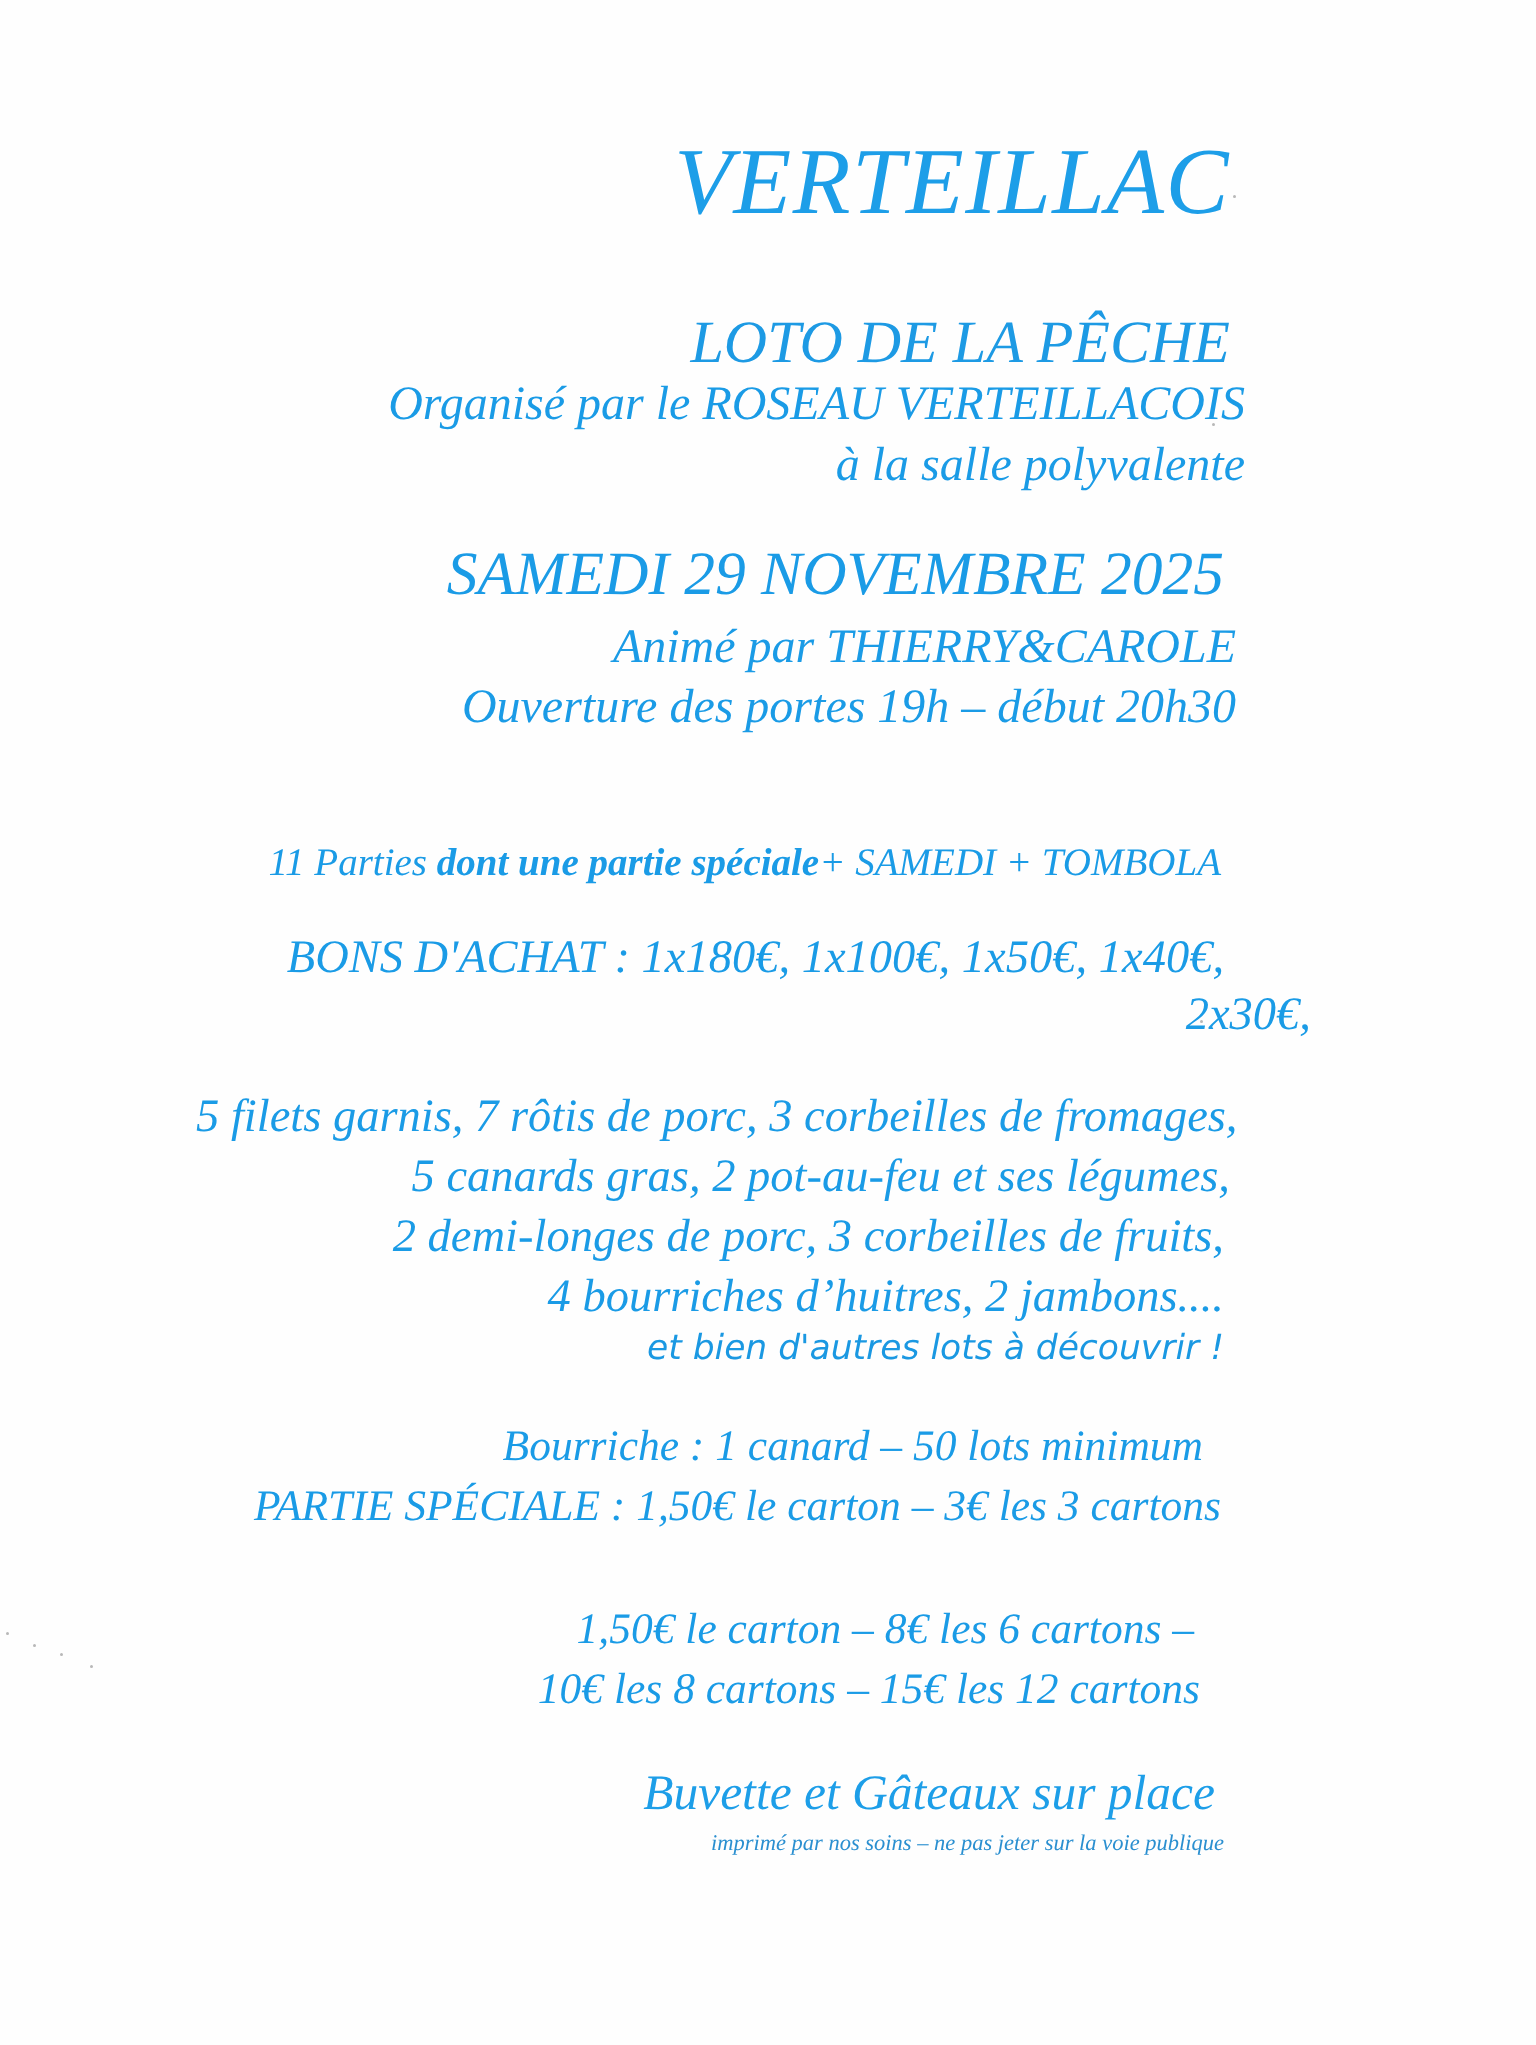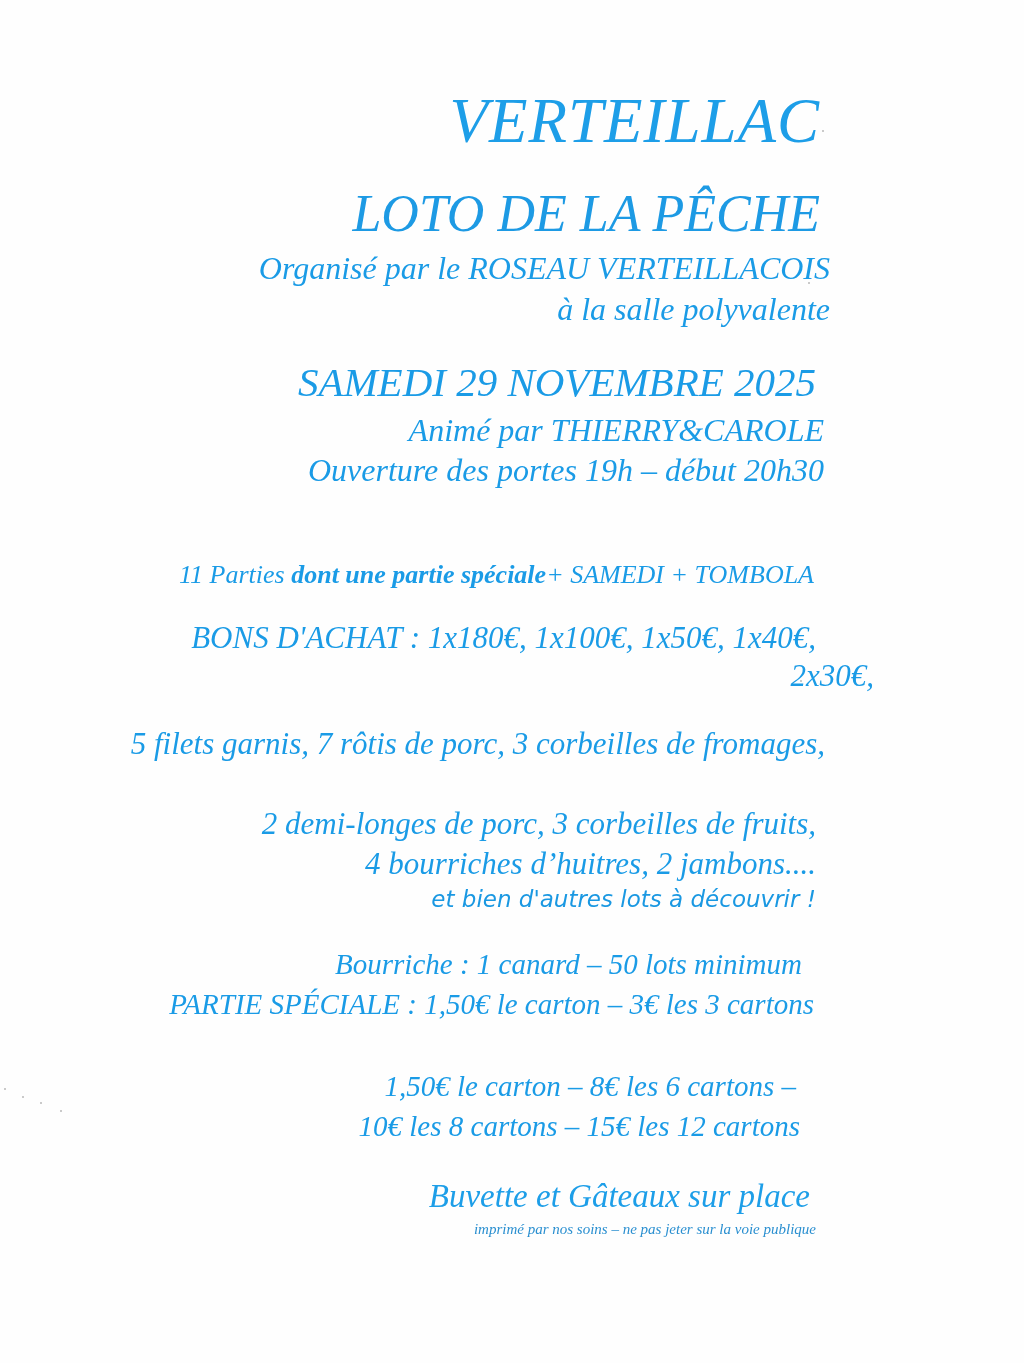--- a/index.html
+++ b/index.html
@@ -31,22 +31,22 @@
       line-height: 1;
       font-style: italic;
     }
     .title {
       top: 90px;
       font-size: 63px;
       letter-spacing: 1px;
       color: #1d9ee8;
     }
     .subtitle {
-      top: 188px;
-      font-size: 52px;
+      top: 208px;
+      font-size: 40px;
       color: #1d9ae4;
     }
     .organizer {
       top: 252px;
       font-size: 32px;
       left: 10px;
     }
     .venue {
       top: 293px;
       font-size: 32px;
@@ -155,20 +155,21 @@
   <div class="line host">Animé par THIERRY&amp;CAROLE</div>
 
   <div class="line opening">Ouverture des portes 19h – début 20h30</div>
 
   <div class="line games"><span>11 Parties </span><b>dont une partie spéciale</b><span>+ SAMEDI + TOMBOLA</span></div>
 
   <div class="line vouchers-1">BONS D'ACHAT : 1x180€, 1x100€, 1x50€, 1x40€,</div>
   <div class="line vouchers-2">2x30€,</div>
 
   <div class="line prize prize-1">5 filets garnis, 7 rôtis de porc, 3 corbeilles de fromages,</div>
+  <div class="line prize prize-2">5 canards gras, 2 pot-au-feu et ses légumes,</div>
   <div class="line prize prize-3">2 demi-longes de porc, 3 corbeilles de fruits,</div>
   <div class="line prize prize-4">4 bourriches d’huitres, 2 jambons....</div>
   <div class="line prize-5">et bien d'autres lots à découvrir !</div>
 
   <div class="line bourriche">Bourriche : 1 canard – 50 lots minimum</div>
   <div class="line special">PARTIE SPÉCIALE : 1,50€ le carton – 3€ les 3 cartons</div>
 
   <div class="line pricing-1">1,50€ le carton – 8€ les 6 cartons –</div>
   <div class="line pricing-2">10€ les 8 cartons – 15€ les 12 cartons</div>
 

